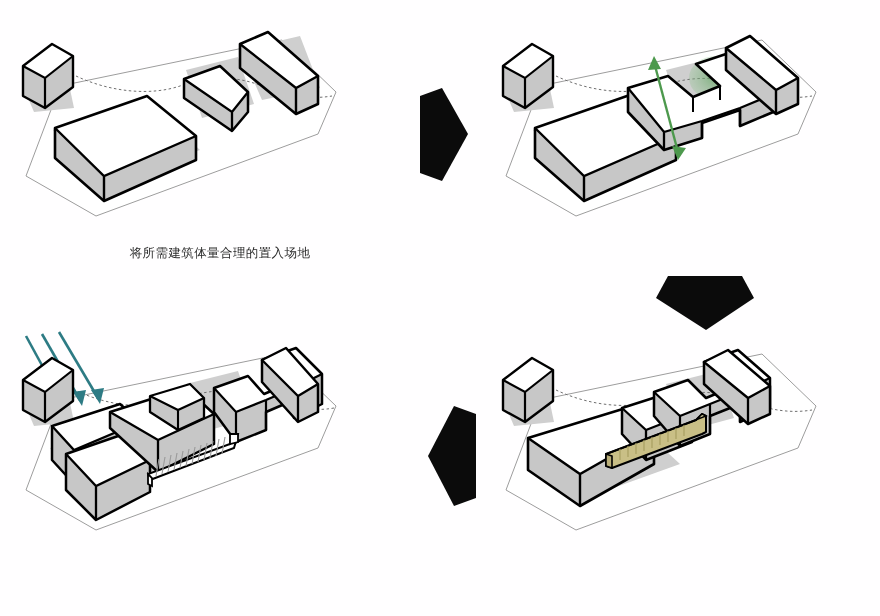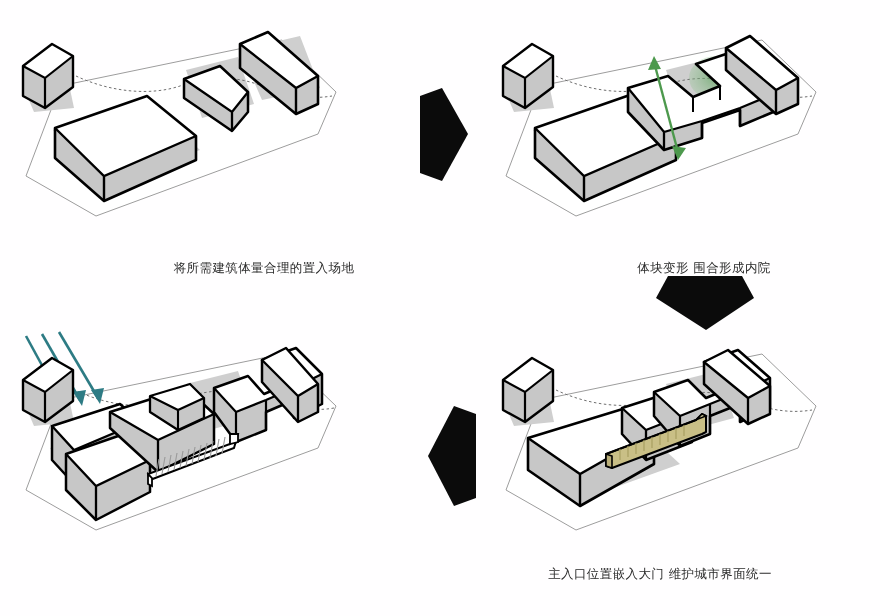--- a/index.html
+++ b/index.html
@@ -19,21 +19,21 @@
 
   .scene{position:absolute;left:0;top:0;width:440px;height:250px;}
   .scene svg{display:block;width:440px;height:250px;}
 
   .caption{
     position:absolute;left:0;width:440px;text-align:center;
     font-size:12.5px;color:#2a2a2a;letter-spacing:.4px;
     font-family:"DejaVu Sans","Liberation Sans",sans-serif;
     white-space:nowrap;
   }
-  #panel-1 .caption,#panel-2 .caption{top:260px;margin-left:44px;}
+  #panel-1 .caption,#panel-2 .caption{top:245px;}
   #panel-3 .caption,#panel-4 .caption{top:258px;}
 
   .arrow{position:absolute;}
   #arrow-right{left:408px;top:82px;width:70px;height:105px;}
   #arrow-down{left:650px;top:272px;width:110px;height:62px;}
   #arrow-left{left:418px;top:400px;width:70px;height:112px;}
   .arrow svg{display:block;width:100%;height:100%;}
 </style>
 </head>
 <body>
@@ -127,21 +127,20 @@
           <path d="M 286,48 L 310,36 L 358,78 L 358,104 L 336,114 L 286,70 Z" fill="none" stroke="#000" stroke-width="2.6" stroke-linejoin="round"></path>
           <path d="M 286,48 L 336,90 L 358,78 M 336,90 L 336,114" fill="none" stroke="#000" stroke-width="2.4"></path>
         </g>
         <g>
           <line x1="214" y1="62" x2="238" y2="152" stroke="#4d994d" stroke-width="2.4"></line>
           <polygon points="238,160 232,146 246,148" fill="#4d994d"></polygon>
           <polygon points="214,56 208,70 221,69" fill="#4d994d"></polygon>
         </g>
       </svg>
     </div>
-    <div class="caption">体块变形  围合形成内院</div>
   </div>
 
   <div class="panel" id="panel-3">
     <div class="scene">
       <svg viewBox="0 0 440 250" xmlns="http://www.w3.org/2000/svg">
         <g>
           <path d="M 60,92 L 282,46 L 336,98 L 318,140 L 96,222 L 26,182 Z" fill="#ffffff" stroke="#9d9d9d" stroke-width="1"></path>
         </g>
         <g>
           <path d="M 22,90 L 66,76 L 74,114 L 34,118 Z" fill="#cfcfcf"></path>
@@ -279,21 +278,20 @@
             <line x1="212" y1="140" x2="212" y2="129"></line>
             <line x1="220" y1="137" x2="220" y2="126"></line>
             <line x1="228" y1="134" x2="228" y2="123"></line>
             <line x1="236" y1="131" x2="236" y2="120"></line>
             <line x1="244" y1="128" x2="244" y2="117"></line>
           </g>
           <path d="M 166,146 L 166,158 L 172,160 L 172,148 Z" fill="#b9ae78" stroke="#000" stroke-width="1.6"></path>
         </g>
       </svg>
     </div>
-    <div class="caption">主入口位置嵌入大门  维护城市界面统一</div>
   </div>
 
   <div class="arrow" id="arrow-right">
     <svg viewBox="0 0 70 105" xmlns="http://www.w3.org/2000/svg">
       <polygon points="12,14 34,6 60,52 34,99 12,91" fill="#0b0b0b"></polygon>
     </svg>
   </div>
 
   <div class="arrow" id="arrow-down">
     <svg viewBox="0 0 110 62" xmlns="http://www.w3.org/2000/svg">

